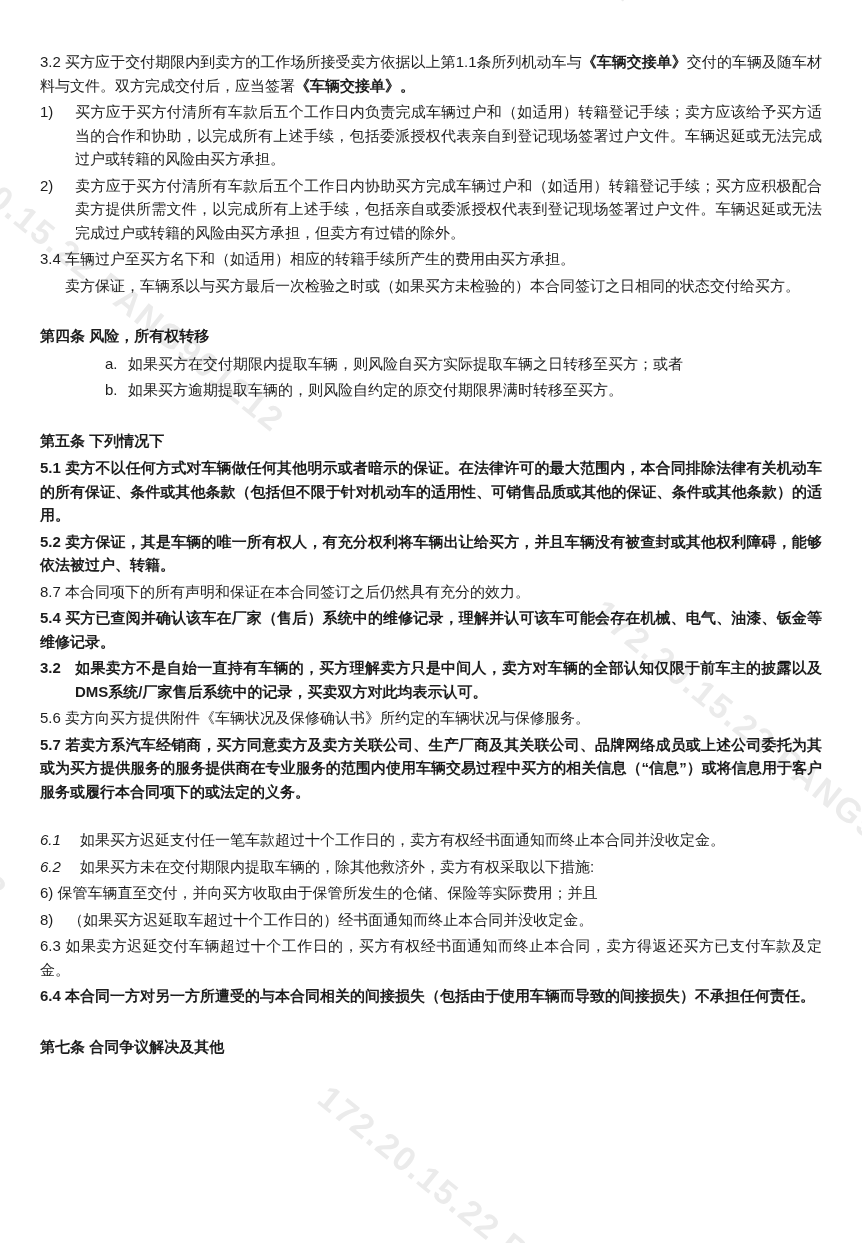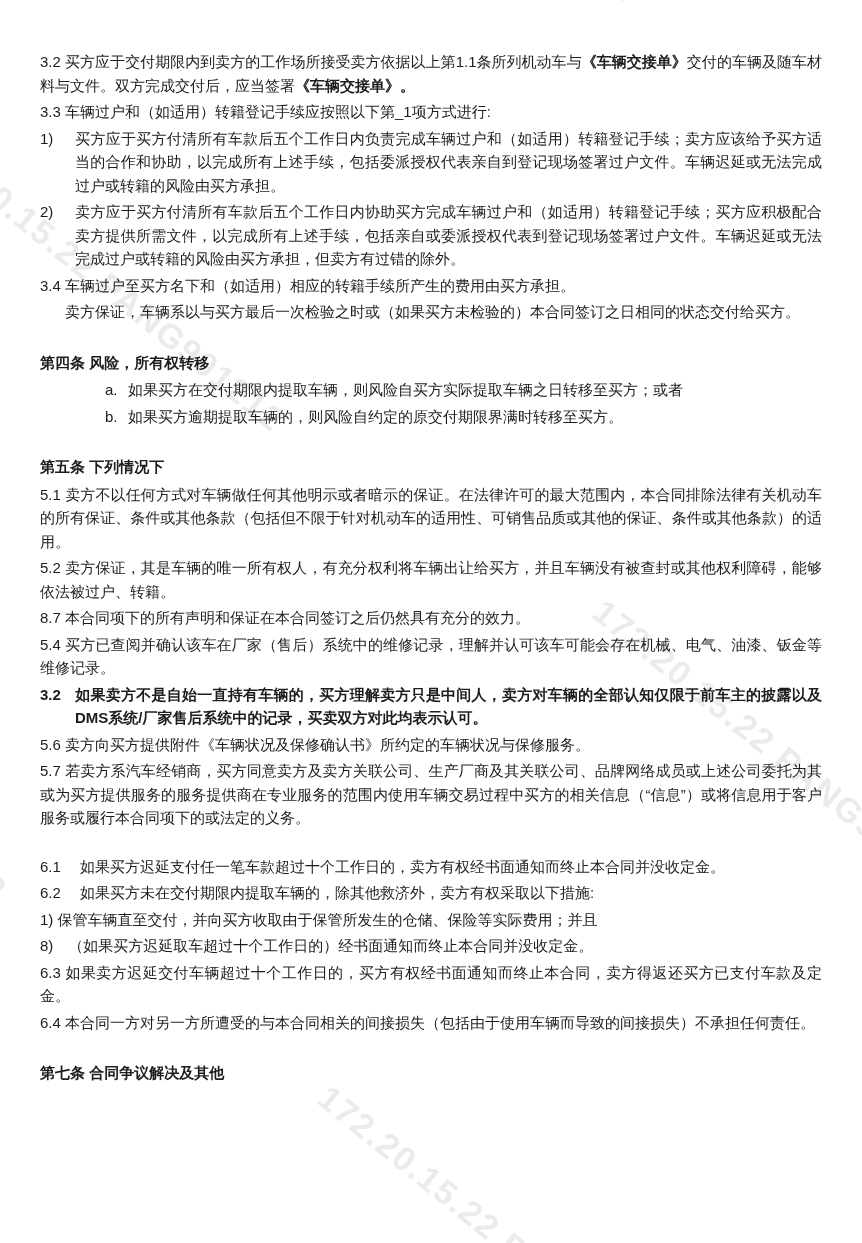--- a/index.html
+++ b/index.html
@@ -15,68 +15,67 @@
     transform:rotate(39deg);transform-origin:0 0;
   }
   .doc{
     position:relative;z-index:1;
     padding:50px 40px 0 40px;
     font-size:15px;line-height:23.5px;color:#1d1d1d;
     text-align:justify;
   }
   .blk{margin:0 0 3px 0;}
   .heading{font-weight:bold;font-size:15px;margin:2px 0 4px 0;}
-  .p-bold{font-weight:normal;}
+  .p-bold{font-weight:bold;}
   .p-indent{padding-left:25px;}
   .hang{padding-left:35px;}
   .hang .num{display:inline-block;width:35px;margin-left:-35px;}
   .hang-bold{padding-left:35px;font-weight:bold;}
   .hang-bold .num{display:inline-block;width:35px;margin-left:-35px;}
   .num-wide{padding-left:48px;}
   .num-wide .num{display:inline-block;width:48px;margin-left:-48px;}
   .num-med{padding-left:40px;}
-  .num-med .num{display:inline-block;width:40px;margin-left:-40px;}
+  .num-med .num{display:inline-block;width:40px;margin-left:-40px;font-style:italic;}
   .alpha{padding-left:88px;}
   .alpha .num{display:inline-block;width:23px;margin-left:-23px;}
   .spacer{height:22px;}
   .b{font-weight:bold;}
 </style>
 </head>
 <body>
 
 <div class="wm-layer" id="wm-layer">
     <span class="wm" style="left: 285px; top: -312px; color: rgb(235, 235, 235);">172.20.15.22 PANG901212</span>
     <span class="wm" style="left: -68px; top: 118px; color: rgb(235, 235, 235);">172.20.15.22 PANG901212</span>
     <span class="wm" style="left: 610px; top: 592px; color: rgb(235, 235, 235);">172.20.15.22 PANG901212</span>
     <span class="wm" style="left: -345px; top: 588px; color: rgb(235, 235, 235);">172.20.15.22 PANG901212</span>
     <span class="wm" style="left: 335px; top: 1078px; color: rgb(235, 235, 235);">172.20.15.22 PANG901212</span>
   </div>
 
 <div class="doc" id="doc">
     <div class="blk p"><span>3.2 买方应于交付期限内到卖方的工作场所接受卖方依据以上第1.1条所列机动车与</span><span class="b">《车辆交接单》</span><span>交付的车辆及随车材料与文件。双方完成交付后，应当签署</span><span class="b">《车辆交接单》</span><span class="b">。</span></div>
-    <div class="blk p"><span>3.3 车辆过户和（如适用）转籍登记手续应按照以下第_1项方式进行:</span></div>
     <div class="blk hang"><span class="num">1)</span><span>买方应于买方付清所有车款后五个工作日内负责完成车辆过户和（如适用）转籍登记手续；卖方应该给予买方适当的合作和协助，以完成所有上述手续，包括委派授权代表亲自到登记现场签署过户文件。车辆迟延或无法完成过户或转籍的风险由买方承担。</span></div>
     <div class="blk hang"><span class="num">2)</span><span>卖方应于买方付清所有车款后五个工作日内协助买方完成车辆过户和（如适用）转籍登记手续；买方应积极配合卖方提供所需文件，以完成所有上述手续，包括亲自或委派授权代表到登记现场签署过户文件。车辆迟延或无法完成过户或转籍的风险由买方承担，但卖方有过错的除外。</span></div>
     <div class="blk p"><span>3.4 车辆过户至买方名下和（如适用）相应的转籍手续所产生的费用由买方承担。</span></div>
     <div class="blk p-indent"><span>卖方保证，车辆系以与买方最后一次检验之时或（如果买方未检验的）本合同签订之日相同的状态交付给买方。</span></div>
     <div class="spacer"></div>
     <div class="blk heading"><span>第四条 风险，所有权转移</span></div>
     <div class="blk alpha"><span class="num">a.</span><span>如果买方在交付期限内提取车辆，则风险自买方实际提取车辆之日转移至买方；或者</span></div>
     <div class="blk alpha"><span class="num">b.</span><span>如果买方逾期提取车辆的，则风险自约定的原交付期限界满时转移至买方。</span></div>
     <div class="spacer"></div>
     <div class="blk heading"><span>第五条 下列情况下</span></div>
     <div class="blk p-bold"><span>5.1 卖方不以任何方式对车辆做任何其他明示或者暗示的保证。在法律许可的最大范围内，本合同排除法律有关机动车的所有保证、条件或其他条款（包括但不限于针对机动车的适用性、可销售品质或其他的保证、条件或其他条款）的适用。</span></div>
     <div class="blk p-bold"><span>5.2 卖方保证，其是车辆的唯一所有权人，有充分权利将车辆出让给买方，并且车辆没有被查封或其他权利障碍，能够依法被过户、转籍。</span></div>
     <div class="blk p"><span>8.7 本合同项下的所有声明和保证在本合同签订之后仍然具有充分的效力。</span></div>
     <div class="blk p-bold"><span>5.4 买方已查阅并确认该车在厂家（售后）系统中的维修记录，理解并认可该车可能会存在机械、电气、油漆、钣金等维修记录。</span></div>
     <div class="blk hang-bold"><span class="num">3.2</span><span>如果卖方不是自始一直持有车辆的，买方理解卖方只是中间人，卖方对车辆的全部认知仅限于前车主的披露以及DMS系统/厂家售后系统中的记录，买卖双方对此均表示认可。</span></div>
     <div class="blk p"><span>5.6 卖方向买方提供附件《车辆状况及保修确认书》所约定的车辆状况与保修服务。</span></div>
     <div class="blk p-bold"><span>5.7 若卖方系汽车经销商，买方同意卖方及卖方关联公司、生产厂商及其关联公司、品牌网络成员或上述公司委托为其或为买方提供服务的服务提供商在专业服务的范围内使用车辆交易过程中买方的相关信息（“信息”）或将信息用于客户服务或履行本合同项下的或法定的义务。</span></div>
     <div class="spacer"></div>
     <div class="blk num-med"><span class="num">6.1</span><span>如果买方迟延支付任一笔车款超过十个工作日的，卖方有权经书面通知而终止本合同并没收定金。</span></div>
     <div class="blk num-med"><span class="num">6.2</span><span>如果买方未在交付期限内提取车辆的，除其他救济外，卖方有权采取以下措施:</span></div>
-    <div class="blk p"><span>1) 保管车辆直至交付，并向买方收取由于保管所发生的仓储、保险等实际费用；并且</span></div>
+    <div class="blk p"><span>6) 保管车辆直至交付，并向买方收取由于保管所发生的仓储、保险等实际费用；并且</span></div>
     <div class="blk p"><span>8)　（如果买方迟延取车超过十个工作日的）经书面通知而终止本合同并没收定金。</span></div>
     <div class="blk p"><span>6.3 如果卖方迟延交付车辆超过十个工作日的，买方有权经书面通知而终止本合同，卖方得返还买方已支付车款及定金。</span></div>
     <div class="blk p-bold"><span>6.4 本合同一方对另一方所遭受的与本合同相关的间接损失（包括由于使用车辆而导致的间接损失）不承担任何责任。</span></div>
     <div class="spacer"></div>
     <div class="blk heading"><span>第七条 合同争议解决及其他</span></div>
   </div>
 
 </body></html>

